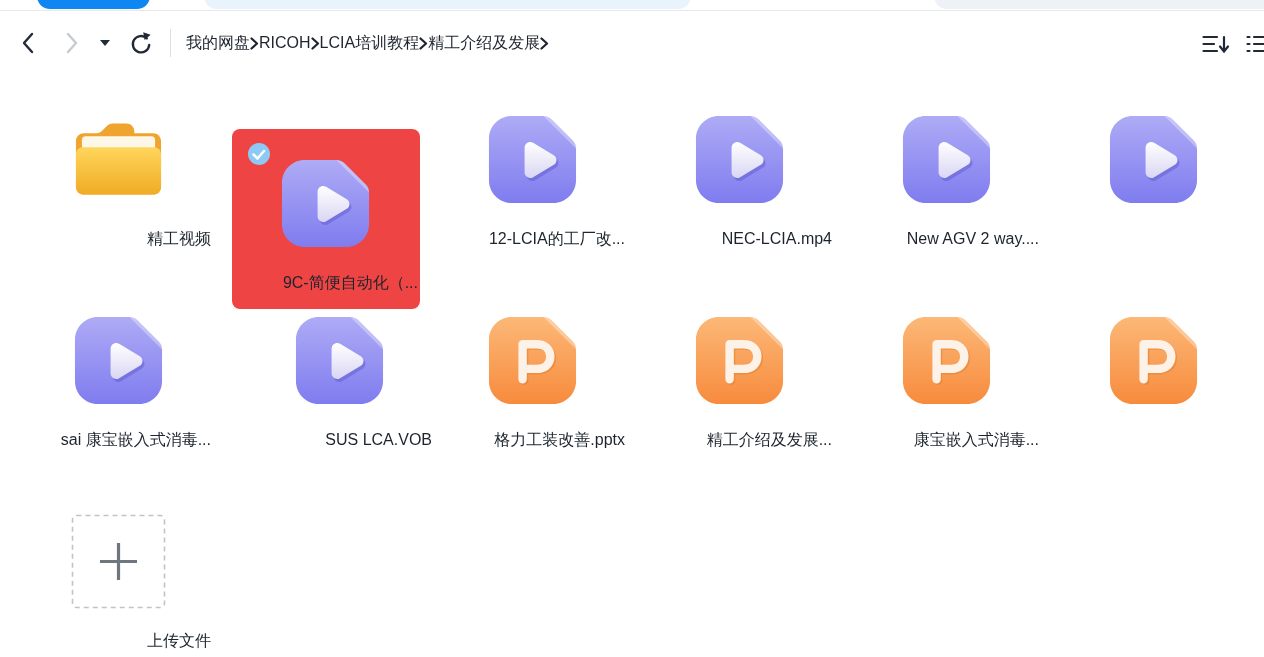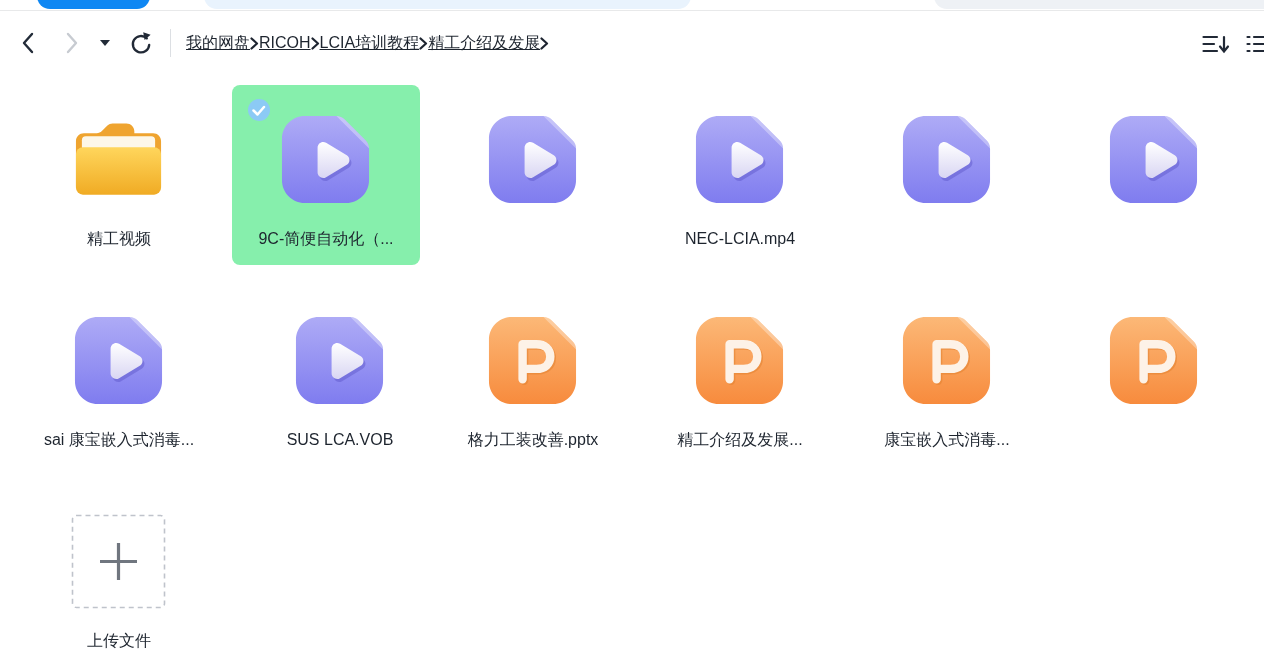--- a/index.html
+++ b/index.html
@@ -16,34 +16,34 @@
   .top-rightbox{left:934px;top:-17px;width:356px;height:26px;border-radius:13px;background:#eef1f5;}
   .top-divider{left:0;top:10px;width:1264px;height:1px;background:#e8e9ea;}
 
   
   .tb-btn{display:flex;align-items:center;justify-content:center;cursor:pointer;background:none;border:none;padding:0;}
   .nav-back{left:18px;top:31px;width:20px;height:24px;}
   .nav-fwd{left:62px;top:31px;width:20px;height:24px;}
   .nav-caret{left:100px;top:40px;width:0;height:0;border-left:5px solid transparent;border-right:5px solid transparent;border-top:6px solid #222b38;}
   .nav-refresh{left:128px;top:31px;width:24px;height:24px;}
   .tb-divider{left:170px;top:29px;width:1px;height:28px;background:#dcdfe3;}
-  .breadcrumb{left:186px;top:32px;height:22px;display:flex;align-items:center;font-size:16px;text-decoration:underline;}
+  .breadcrumb{left:186px;top:32px;height:22px;display:flex;align-items:center;font-size:16px;}
   .crumb{white-space:nowrap;cursor:pointer;}
   .crumb-sep{display:flex;align-items:center;}
   .sort-btn{left:1202px;top:34px;width:28px;height:20px;}
   .view-btn{left:1246px;top:34px;width:22px;height:20px;}
 
   
   .cell{position:absolute;width:188px;height:180px;border-radius:8px;cursor:pointer;}
-  .cell.selected{background:#86efac;}
+  .cell.selected{background:#ef4444;margin-top:44px;}
   .ficon{position:absolute;left:46px;top:27px;width:95px;height:95px;}
   .ficon.folder{top:33px;height:84px;}
   .flabel{
     position:absolute;left:2px;right:2px;top:142px;height:24px;line-height:24px;
-    text-align:center;font-size:16px;color:#1d242e;
+    text-align:right;font-size:16px;color:#1d242e;
     white-space:nowrap;overflow:hidden;
   }
   .badge{
     position:absolute;left:16px;top:14px;width:22px;height:22px;border-radius:50%;
     background:#8ccaf5;display:flex;align-items:center;justify-content:center;
   }
   .upl-box{position:absolute;left:46px;top:27px;width:95px;height:95px;}
   .hidden-defs{position:absolute;width:0;height:0;overflow:hidden;}
 </style>
 </head>
@@ -192,33 +192,35 @@
     <svg class="ficon">
         <use href="#sym-video"></use>
       </svg>
     <div class="flabel">9C-简便自动化（...</div>
   </div>
 
   <div class="cell" style="left:439px;top:85px">
     <svg class="ficon">
         <use href="#sym-video"></use>
       </svg>
+    <div class="flabel">12-LCIA的工厂改...</div>
   </div>
 
   <div class="cell" style="left:646px;top:85px">
     <svg class="ficon">
         <use href="#sym-video"></use>
       </svg>
     <div class="flabel">NEC-LCIA.mp4</div>
   </div>
 
   <div class="cell" style="left:853px;top:85px">
     <svg class="ficon">
         <use href="#sym-video"></use>
       </svg>
+    <div class="flabel">New AGV 2 way....</div>
   </div>
 
   <div class="cell" style="left:1060px;top:85px">
     <svg class="ficon">
         <use href="#sym-video"></use>
       </svg>
   </div>
 
   <div class="cell" style="left:25px;top:286px">
     <svg class="ficon">

